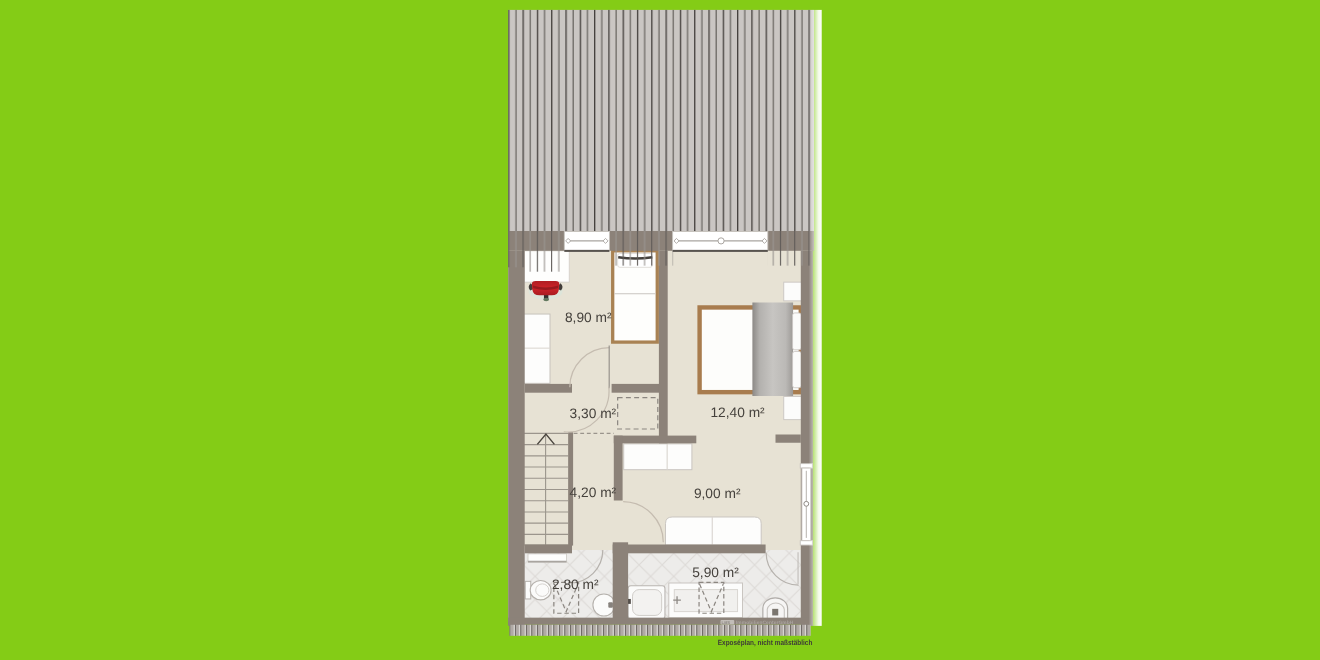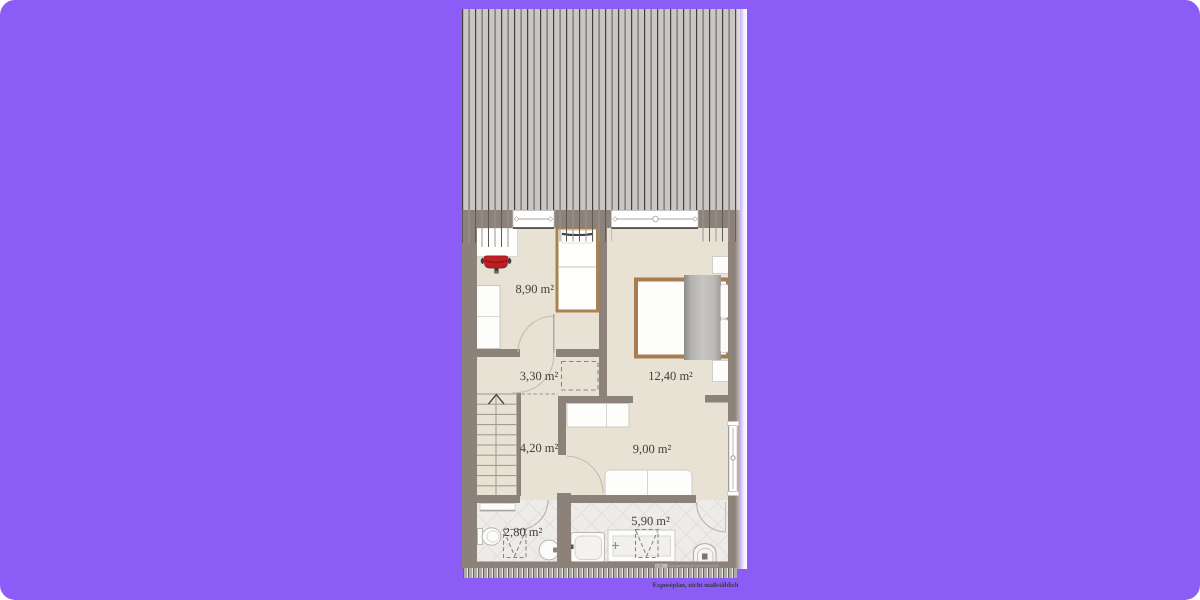--- a/index.html
+++ b/index.html
@@ -1,17 +1,17 @@
 <!DOCTYPE html>
 <html><head>
 <meta charset="utf-8">
 <style>
   html,body{margin:0;padding:0;background:#fff;}
-  #page{position:relative;width:1200px;height:600px;background:#8b5cf6;overflow:hidden;
-        font-family:Liberation Serif, serif; text-rendering:geometricPrecision;border-radius:15px;}
+  #page{position:relative;width:1200px;height:600px;background:#84cc16;overflow:hidden;
+        font-family:Liberation Sans, sans-serif; text-rendering:geometricPrecision;}
 </style>
 </head>
 <body>
 <div id="page">
 <svg width="1200" height="600" viewBox="0 0 1200 600" xmlns="http://www.w3.org/2000/svg">
 <defs>
   <pattern id="roof" patternUnits="userSpaceOnUse" x="462" y="0" width="13" height="10">
     <rect x="0" y="0" width="13" height="10" fill="none"></rect>
     <rect x="0" y="0" width="1.2" height="10" fill="#44403d"></rect>
     <rect x="6.5" y="0" width="1.2" height="10" fill="#6f6b67"></rect>

